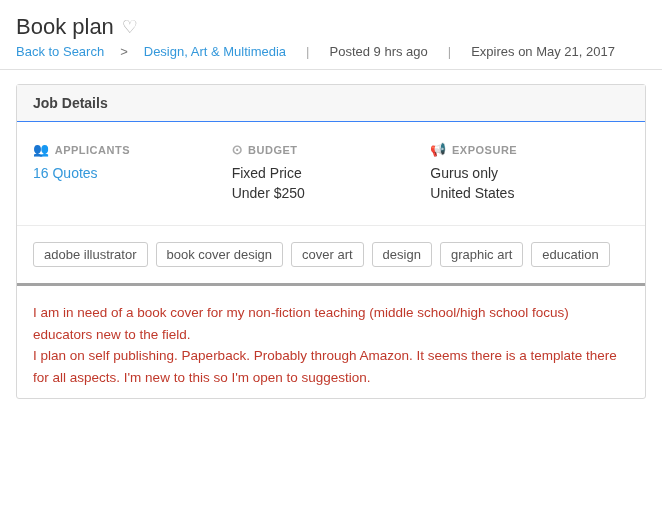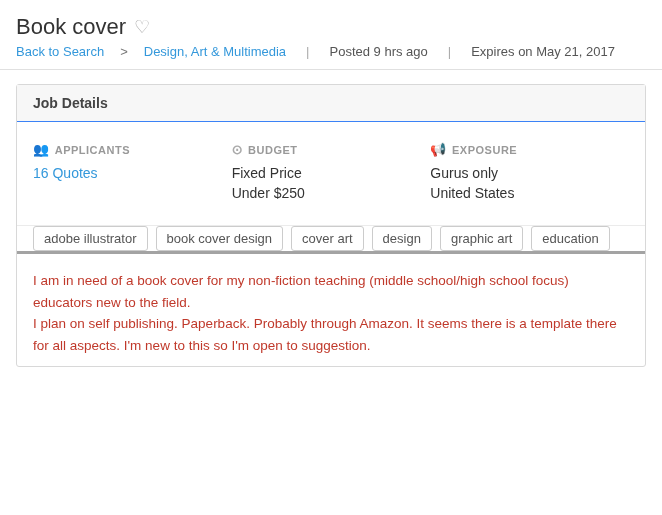--- a/index.html
+++ b/index.html
@@ -113,21 +113,21 @@
       color: #333;
       margin-bottom: 4px;
     }
 
     .stat-value.link {
       color: #3498db;
       cursor: pointer;
     }
 
     .tags-section {
-      padding: 0 16px;
+      padding: 16px 16px;
       border-top: 1px solid #ebebeb;
       display: flex;
       flex-wrap: wrap;
       gap: 8px;
     }
 
     .tag {
       border: 1px solid #ccc;
       border-radius: 3px;
       padding: 4px 10px;
@@ -146,21 +146,21 @@
       font-size: 13.5px;
       line-height: 1.6;
       color: #c0392b;
     }
   </style>
 </head>
 <body>
 
 <div class="page-header">
   <div class="page-title-row">
-    <h1 class="page-title">Book cover</h1>
+    <h1 class="page-title">Book plan</h1>
     <span class="heart-icon">♡</span>
   </div>
   <div class="breadcrumb-row">
     <a class="breadcrumb-link">Back to Search</a>
     <span class="breadcrumb-separator">&gt;</span>
     <a class="breadcrumb-link">Design, Art &amp; Multimedia</a>
     <span class="meta-divider">|</span>
     <span>Posted 9 hrs ago</span>
     <span class="meta-divider">|</span>
     <span>Expires on May 21, 2017</span>

